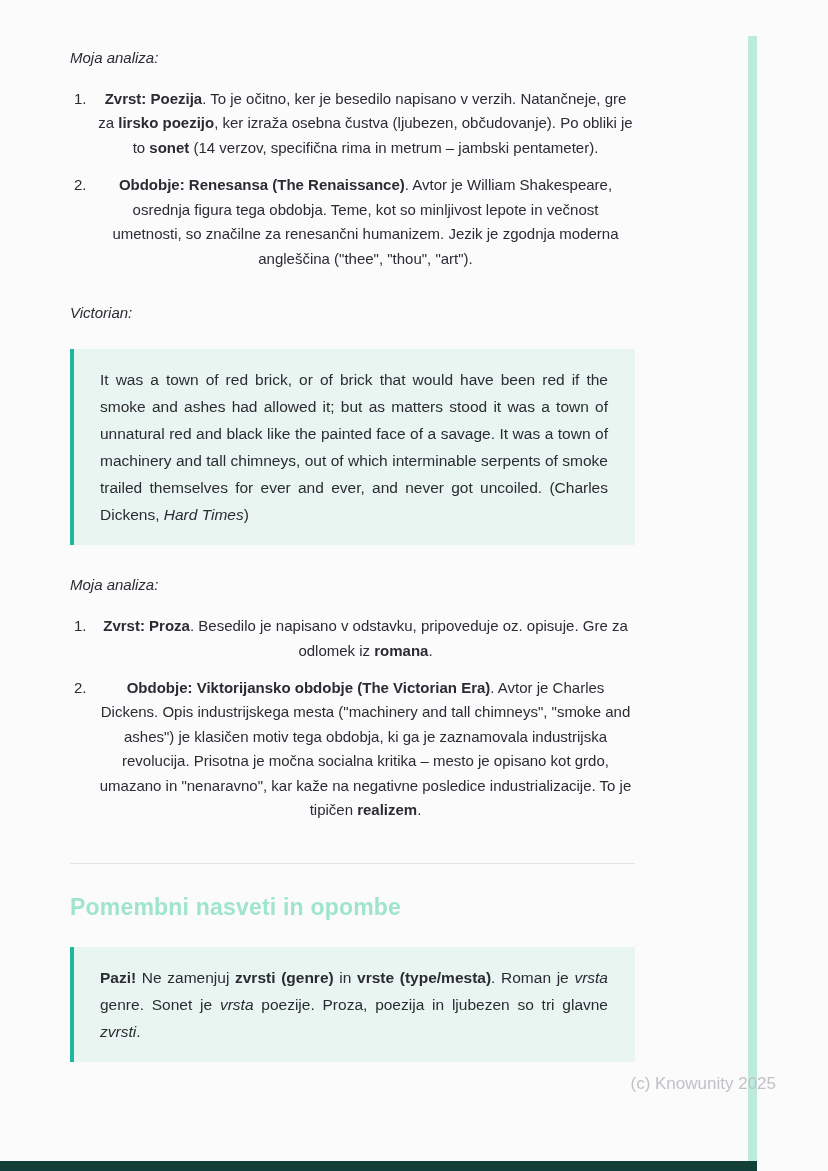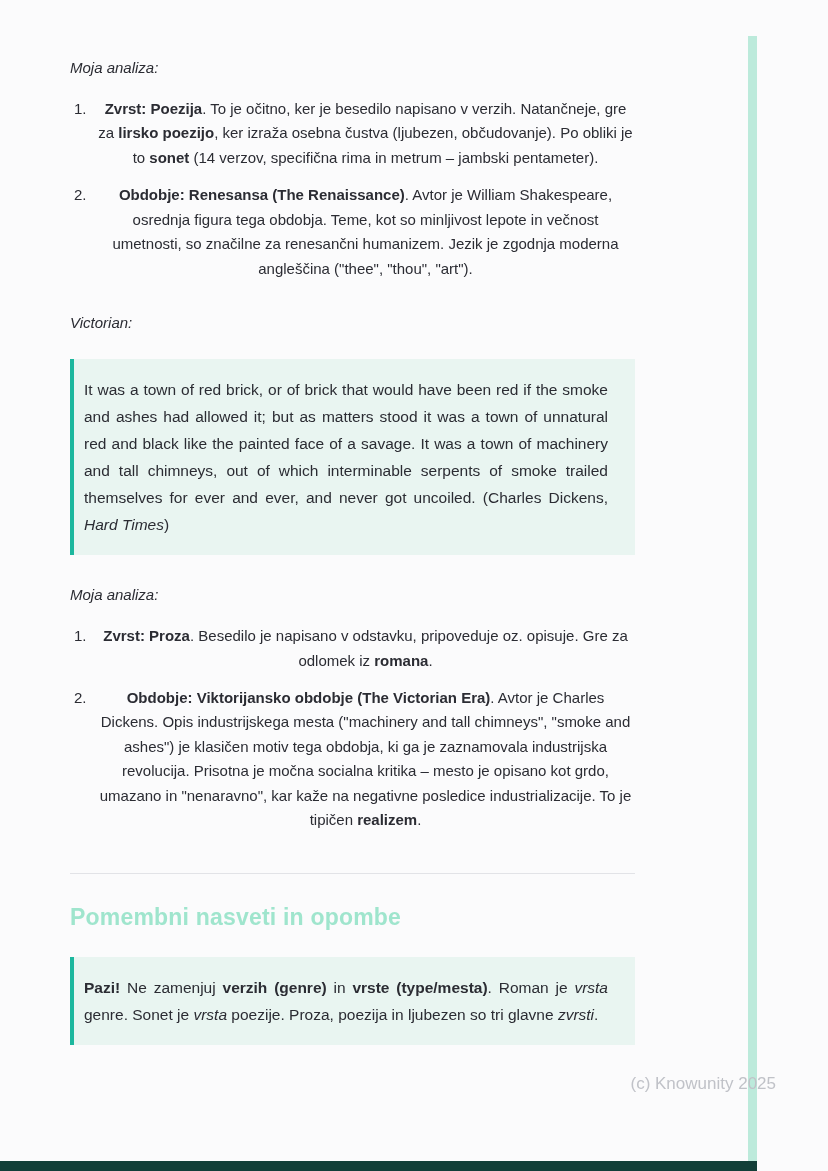--- a/index.html
+++ b/index.html
@@ -17,21 +17,21 @@
   html,body{background:#fff;}
   body{font-family:"Liberation Sans","DejaVu Sans",sans-serif;color:var(--text);}
   .page{
     position:relative;
     width:828px;height:1171px;
     background:var(--page-bg);
     overflow:hidden;
   }
   .content{
     position:absolute;
-    left:70px;top:56px;
+    left:70px;top:46px;
     width:565px;
   }
   .label-italic{
     font-style:italic;
     font-size:15px;
     line-height:1.6;
     color:var(--text);
   }
   ol.analysis{
     list-style:none;
@@ -57,21 +57,21 @@
     font-size:16.5px;
     font-weight:700;
     margin:30px 0 22px 0;
     color:var(--text);
   }
   blockquote.callout{
     display:block;
     margin:24px 0 28px 0;
     background:var(--quote-bg);
     border-left:4px solid var(--accent-teal);
-    padding:17px 27px 17px 10px;
+    padding:17px 27px 17px 26px;
     font-size:15.5px;
     line-height:27px;
     text-align:justify;
     color:var(--text);
   }
   hr.divider{
     border:none;
     border-top:1px solid var(--divider);
     margin:40px 0 30px 0;
   }
@@ -134,21 +134,21 @@
     <ol class="analysis">
       <li><span><span class="b">Zvrst: Proza</span><span>. Besedilo je napisano v odstavku, pripoveduje oz. opisuje. Gre za odlomek iz </span><span class="b">romana</span><span>.</span></span></li>
       <li><span><span class="b">Obdobje: Viktorijansko obdobje (The Victorian Era)</span><span>. Avtor je Charles Dickens. Opis industrijskega mesta ("machinery and tall chimneys", "smoke and ashes") je klasičen motiv tega obdobja, ki ga je zaznamovala industrijska revolucija. Prisotna je močna socialna kritika – mesto je opisano kot grdo, umazano in "nenaravno", kar kaže na negativne posledice industrializacije. To je tipičen </span><span class="b">realizem</span><span>.</span></span></li>
     </ol>
 
     <hr class="divider">
 
     <h2 class="section-heading">Pomembni nasveti in opombe</h2>
 
     <blockquote class="callout">
-      <span><span class="b">Pazi!</span><span> Ne zamenjuj </span><span class="b">verzih (genre)</span><span> in </span><span class="b">vrste (type/mesta)</span><span>. Roman je </span><span class="i">vrsta</span><span> genre. Sonet je </span><span class="i">vrsta</span><span> poezije. Proza, poezija in ljubezen so tri glavne </span><span class="i">zvrsti</span><span>.</span></span>
+      <span><span class="b">Pazi!</span><span> Ne zamenjuj </span><span class="b">zvrsti (genre)</span><span> in </span><span class="b">vrste (type/mesta)</span><span>. Roman je </span><span class="i">vrsta</span><span> genre. Sonet je </span><span class="i">vrsta</span><span> poezije. Proza, poezija in ljubezen so tri glavne </span><span class="i">zvrsti</span><span>.</span></span>
     </blockquote>
 
   </div>
 
   <div class="footer">(c) Knowunity 2025</div>
 
   <div class="side-strip"></div>
   <div class="bottom-bar"></div>
 
 </div>

